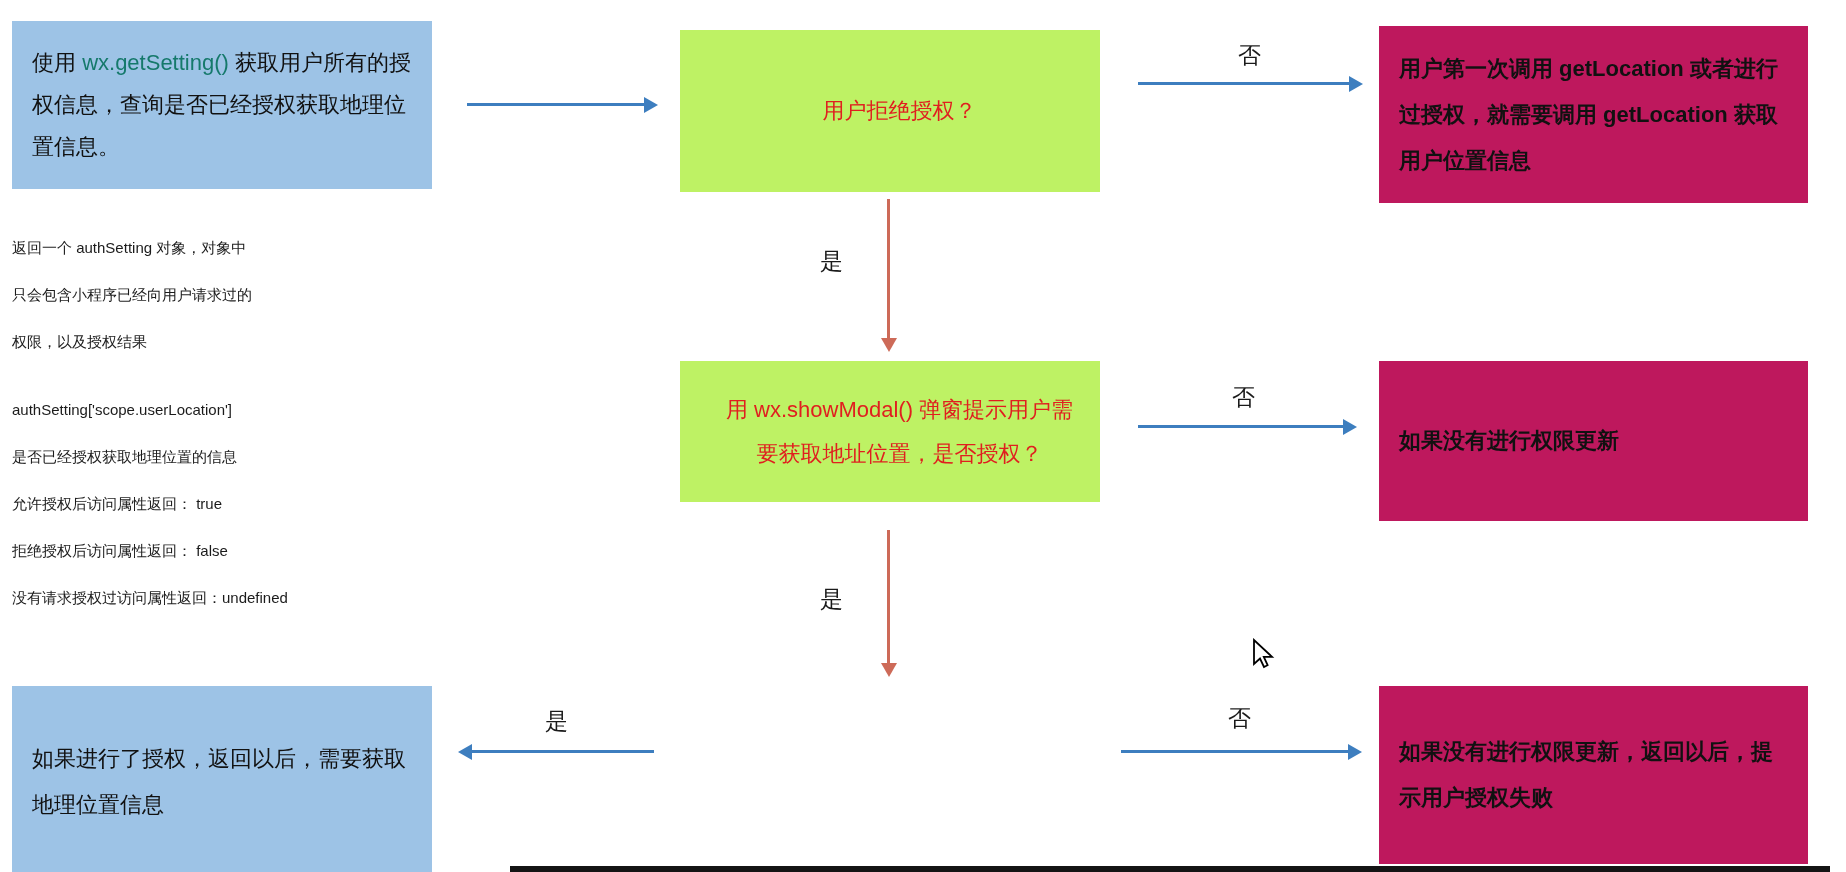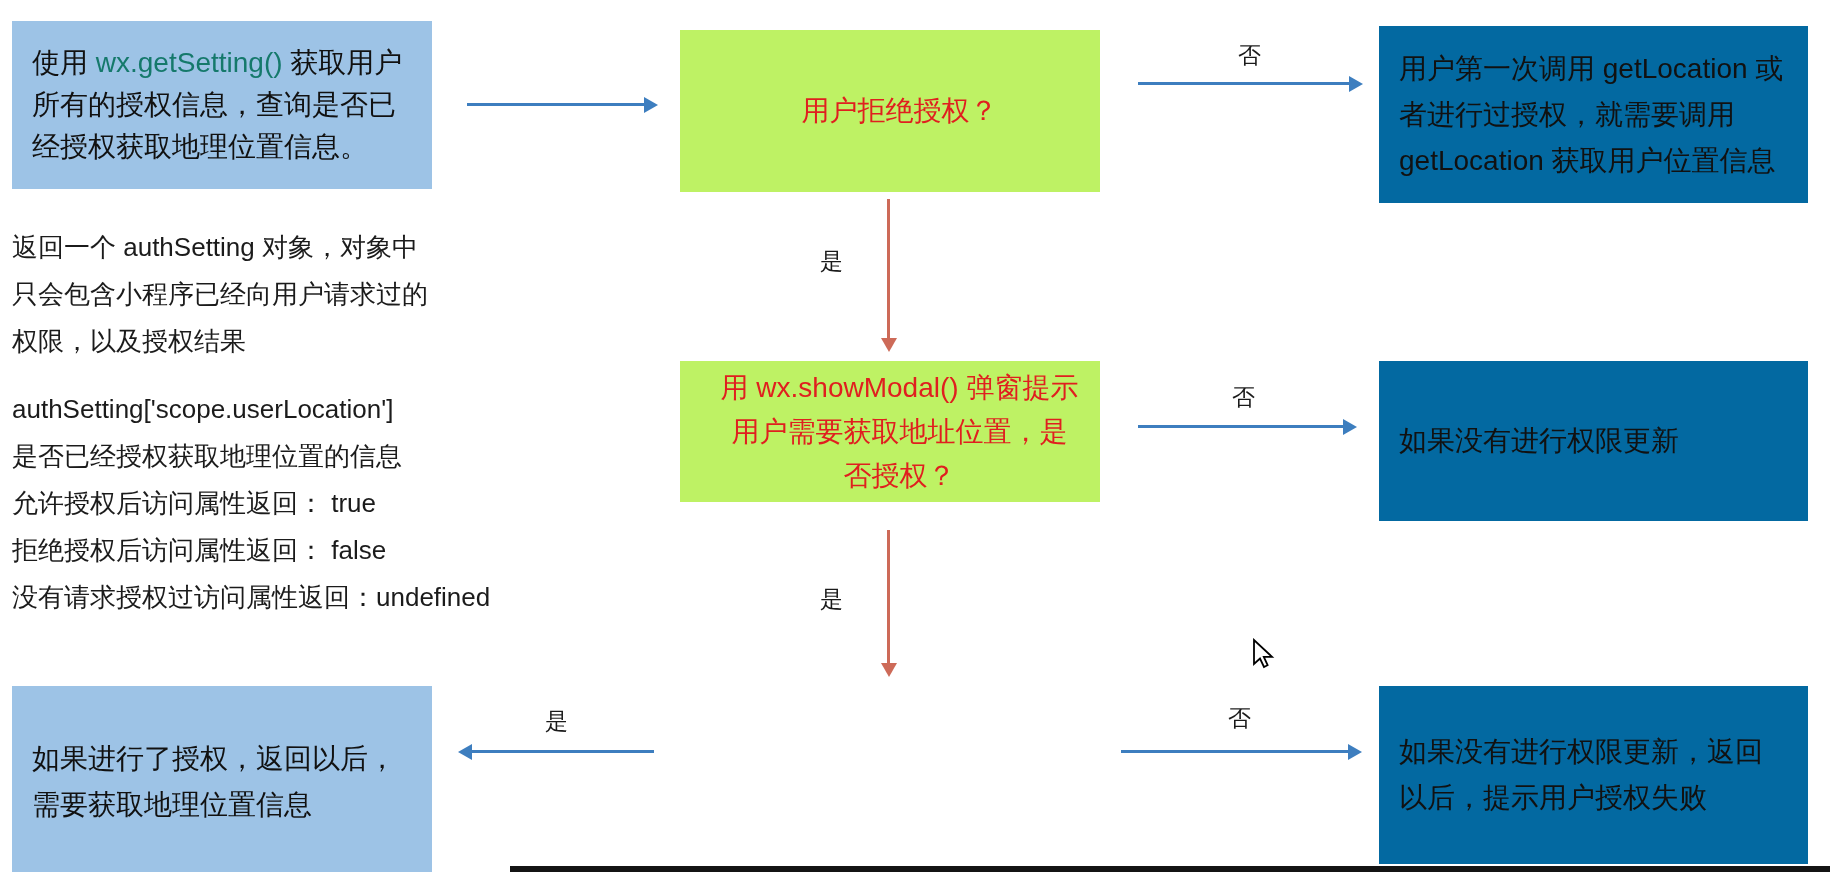--- a/index.html
+++ b/index.html
@@ -3,32 +3,32 @@
 <meta charset="utf-8">
 <style>
   html, body { margin:0; padding:0; background:#ffffff; }
   .stage {
     position:relative; width:1846px; height:872px; background:#ffffff;
     font-family:"Liberation Sans","DejaVu Sans",sans-serif; color:#111111;
     overflow:hidden;
   }
   .box {
     position:absolute; box-sizing:border-box; display:flex; align-items:center;
-    font-size:28px; line-height:44px; padding:10px 20px; color:#111111;
+    font-size:22px; line-height:44px; padding:10px 20px; color:#111111;
   }
   .box.blue  { background:#9dc3e6; }
   .box.pink  { background:#bef264;padding-left:39px; }
-  .box.green { background:#0369a1; }
+  .box.green { background:#be185d;font-weight:bold; }
   .box.center { justify-content:center; text-align:center; }
   .lh46 { line-height:46px; }
   .teal { color:#15796b; }
   .redtxt { color:#e01f1f; }
 
   .notes { position:absolute; left:12px; }
-  .note-line { font-size:26px; line-height:47px; white-space:nowrap; color:#1b1b1b; }
+  .note-line { font-size:15px; line-height:47px; white-space:nowrap; color:#1b1b1b; }
 
   .harrow { position:absolute; height:3px; background:#3d7ebf; }
   .harrow.right::after {
     content:""; position:absolute; right:-13px; top:50%; transform:translateY(-50%);
     border-left:14px solid #3d7ebf; border-top:8px solid transparent; border-bottom:8px solid transparent;
   }
   .harrow.left::before {
     content:""; position:absolute; left:-13px; top:50%; transform:translateY(-50%);
     border-right:14px solid #3d7ebf; border-top:8px solid transparent; border-bottom:8px solid transparent;
   }

